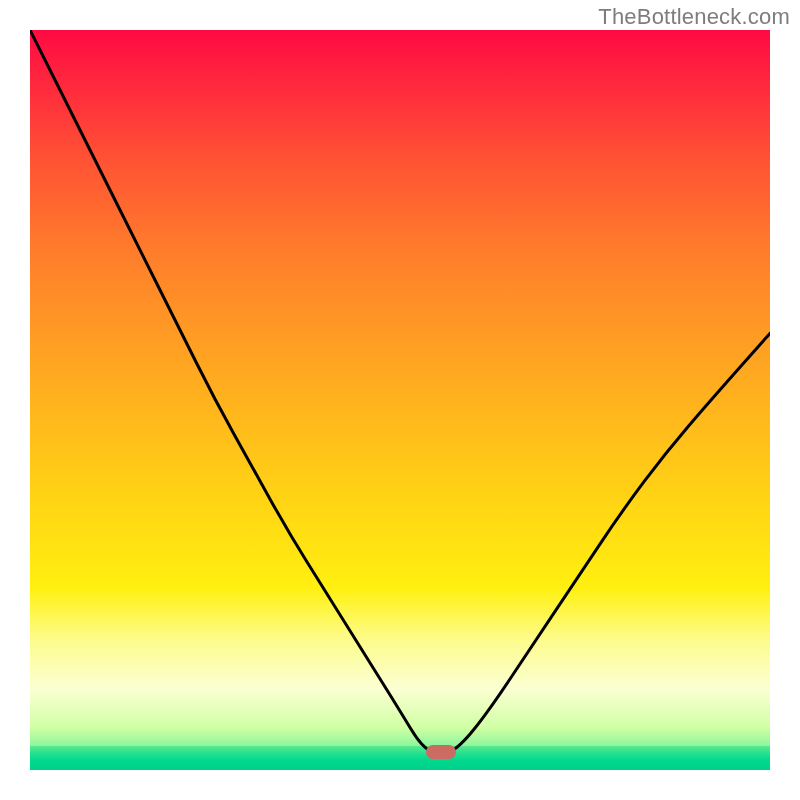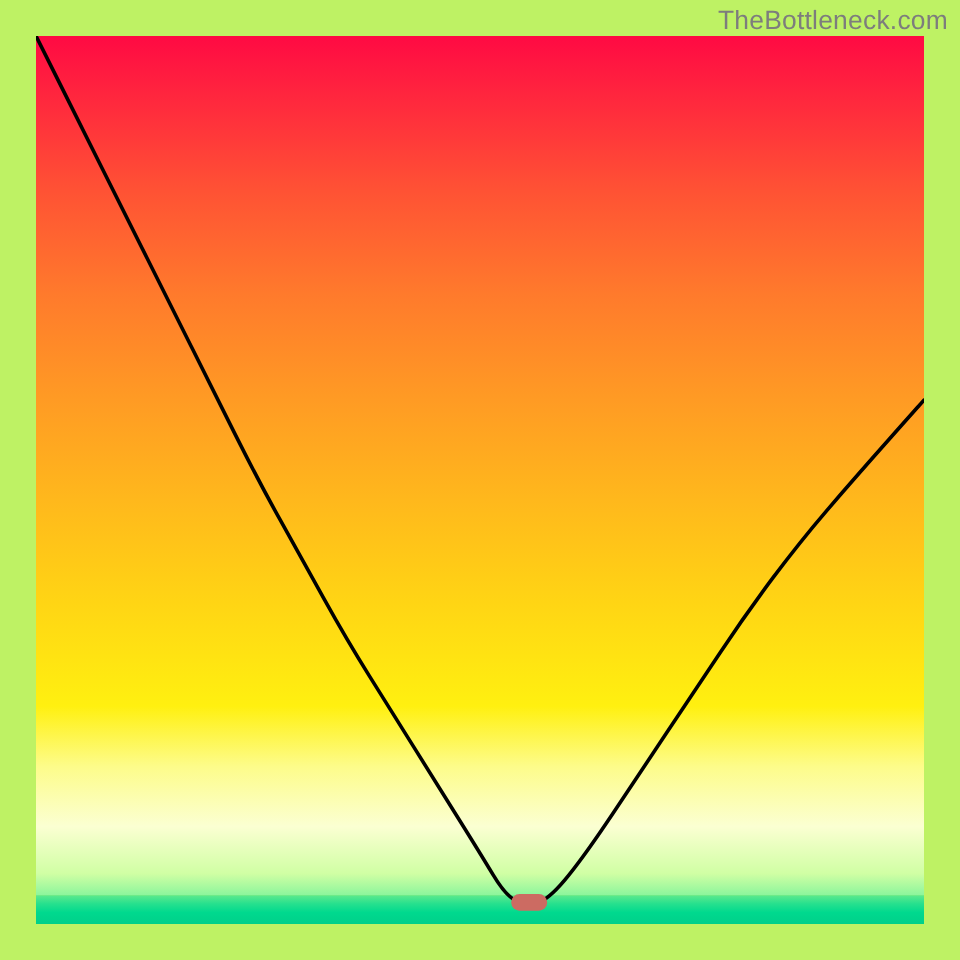--- a/index.html
+++ b/index.html
@@ -8,21 +8,21 @@
     width: 800px;
     height: 800px;
     background: #000;
     overflow: hidden;
     font-family: Arial, Helvetica, sans-serif;
   }
   .frame {
     position: relative;
     width: 800px;
     height: 800px;
-    background: #bef264;
+    background: #ffffff;
   }
   .plot-area {
     position: absolute;
     left: 30px;
     top: 30px;
     width: 740px;
     height: 740px;
     overflow: hidden;
   }
   .gradient-bg {

